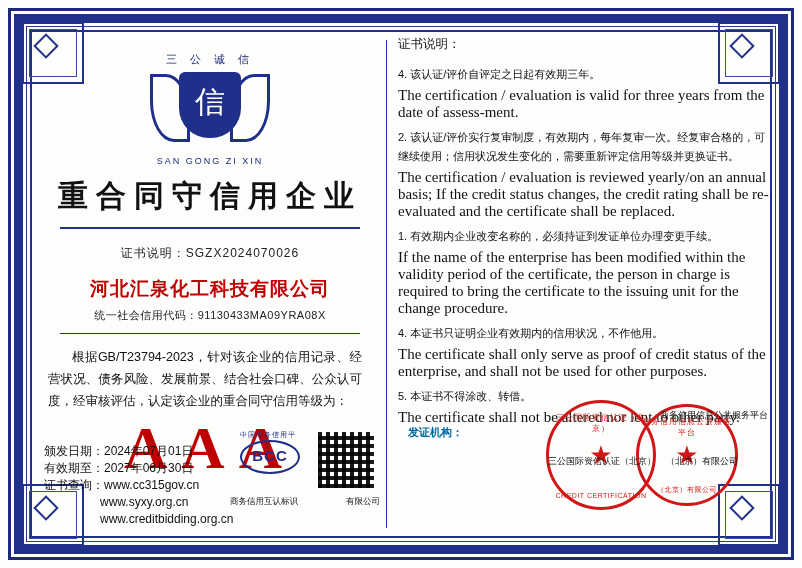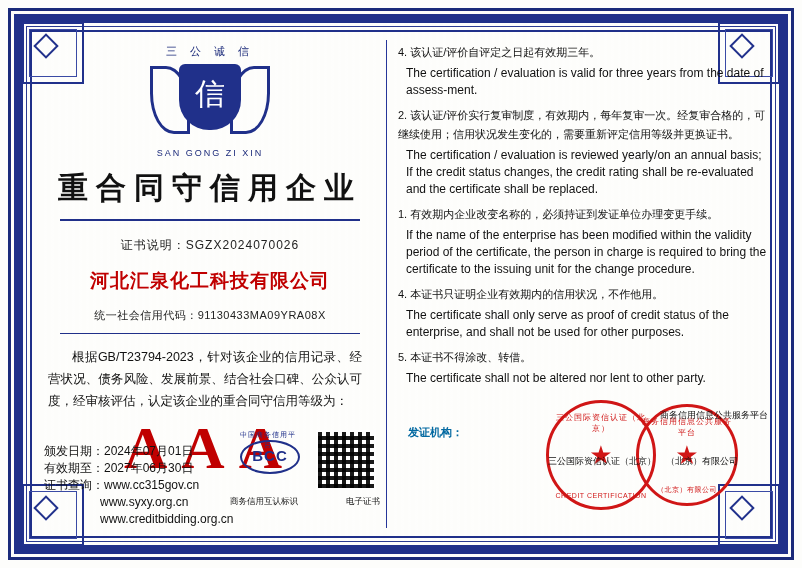--- a/index.html
+++ b/index.html
@@ -63,21 +63,21 @@
   }
   .left{
     position:absolute;left:34px;top:34px;width:352px;height:500px;
     text-align:center;
   }
   .right{
     position:absolute;left:398px;top:36px;width:372px;height:496px;
   }
 
   
-  .emblem{margin:8px auto 0;width:172px;height:118px;position:relative;}
+  .emblem{margin:16px auto 0;width:172px;height:118px;position:relative;}
   .emblem .arcTop{
     position:absolute;left:0;top:2px;width:172px;text-align:center;
     font-size:11px;color:#1b2a7a;letter-spacing:5px;
   }
   .emblem .shield{
     position:absolute;left:50%;top:22px;margin-left:-31px;
     width:62px;height:66px;
     background:#20308a;
     border-radius:6px 6px 30px 30px;
     color:#fff;font-size:30px;line-height:60px;text-align:center;
@@ -103,21 +103,21 @@
     margin:10px auto 0;width:300px;height:2px;background:#20308a;
   }
   .code-line{
     margin-top:16px;font-size:12px;color:#222;letter-spacing:1px;
   }
   .company{
     margin-top:14px;font-size:19px;font-weight:bold;color:#c00000;
     letter-spacing:1px;
   }
   .usci{
-    margin-top:14px;font-size:11px;color:#222;letter-spacing:.5px;
+    margin-top:6px;font-size:11px;color:#222;letter-spacing:.5px;
   }
   .rule2{
     margin:10px auto 0;width:300px;height:1px;background:#20308a;
   }
   .body-text{
     margin:12px 24px 0 14px;font-size:12.5px;line-height:22px;color:#111;
     text-align:justify;text-indent:24px;
   }
   .grade{
     margin-top:2px;font-size:60px;font-weight:bold;color:#c00000;
@@ -160,23 +160,22 @@
   }
 
   
   .note-title{
     font-size:12.5px;color:#111;margin-bottom:12px;
   }
   .note-cn{
     font-size:11px;color:#111;line-height:19px;margin-top:7px;
   }
   .note-en{
-    font-size:12px;color:#111;line-height:17px;margin-top:3px;
-    font-family:Liberation Sans, sans-serif;
-    margin-left:8px;
+    font-size:15px;color:#111;line-height:17px;margin-top:3px;
+    font-family:Liberation Serif, serif;
   }
   .issuer{
     position:absolute;left:10px;bottom:92px;font-size:11px;color:#0369a1;font-weight:bold;
   }
   
   .seal{
     position:absolute;border-radius:50%;
     border:3px solid #d01616;color:#d01616;
     display:flex;align-items:center;justify-content:center;
     text-align:center;
@@ -250,26 +249,27 @@
     </div>
 
     <div class="badges">
       <div class="bcc">
         <div class="cap">中国商务信用平台</div>
         <div class="oval">BCC</div>
       </div>
       <div class="qr"></div>
       <div class="badge-caption">
         <span>商务信用互认标识</span>
-        <span>电子证书</span>
+        <span>有限公司</span>
       </div>
     </div>
   </div>
 
   <div class="right">
+    <div class="note-title">证书说明：</div>
 
     <div class="note-cn">4. 该认证/评价自评定之日起有效期三年。</div>
     <div class="note-en">The certification / evaluation is valid for three years from the date of assess-ment.</div>
 
     <div class="note-cn">2. 该认证/评价实行复审制度，有效期内，每年复审一次。经复审合格的，可继续使用；信用状况发生变化的，需要重新评定信用等级并更换证书。</div>
     <div class="note-en">The certification / evaluation is reviewed yearly/on an annual basis; If the credit status changes, the credit rating shall be re-evaluated and the certificate shall be replaced.</div>
 
     <div class="note-cn">1. 有效期内企业改变名称的，必须持证到发证单位办理变更手续。</div>
     <div class="note-en">If the name of the enterprise has been modified within the validity period of the certificate, the person in charge is required to bring the certificate to the issuing unit for the change procedure.</div>
 

